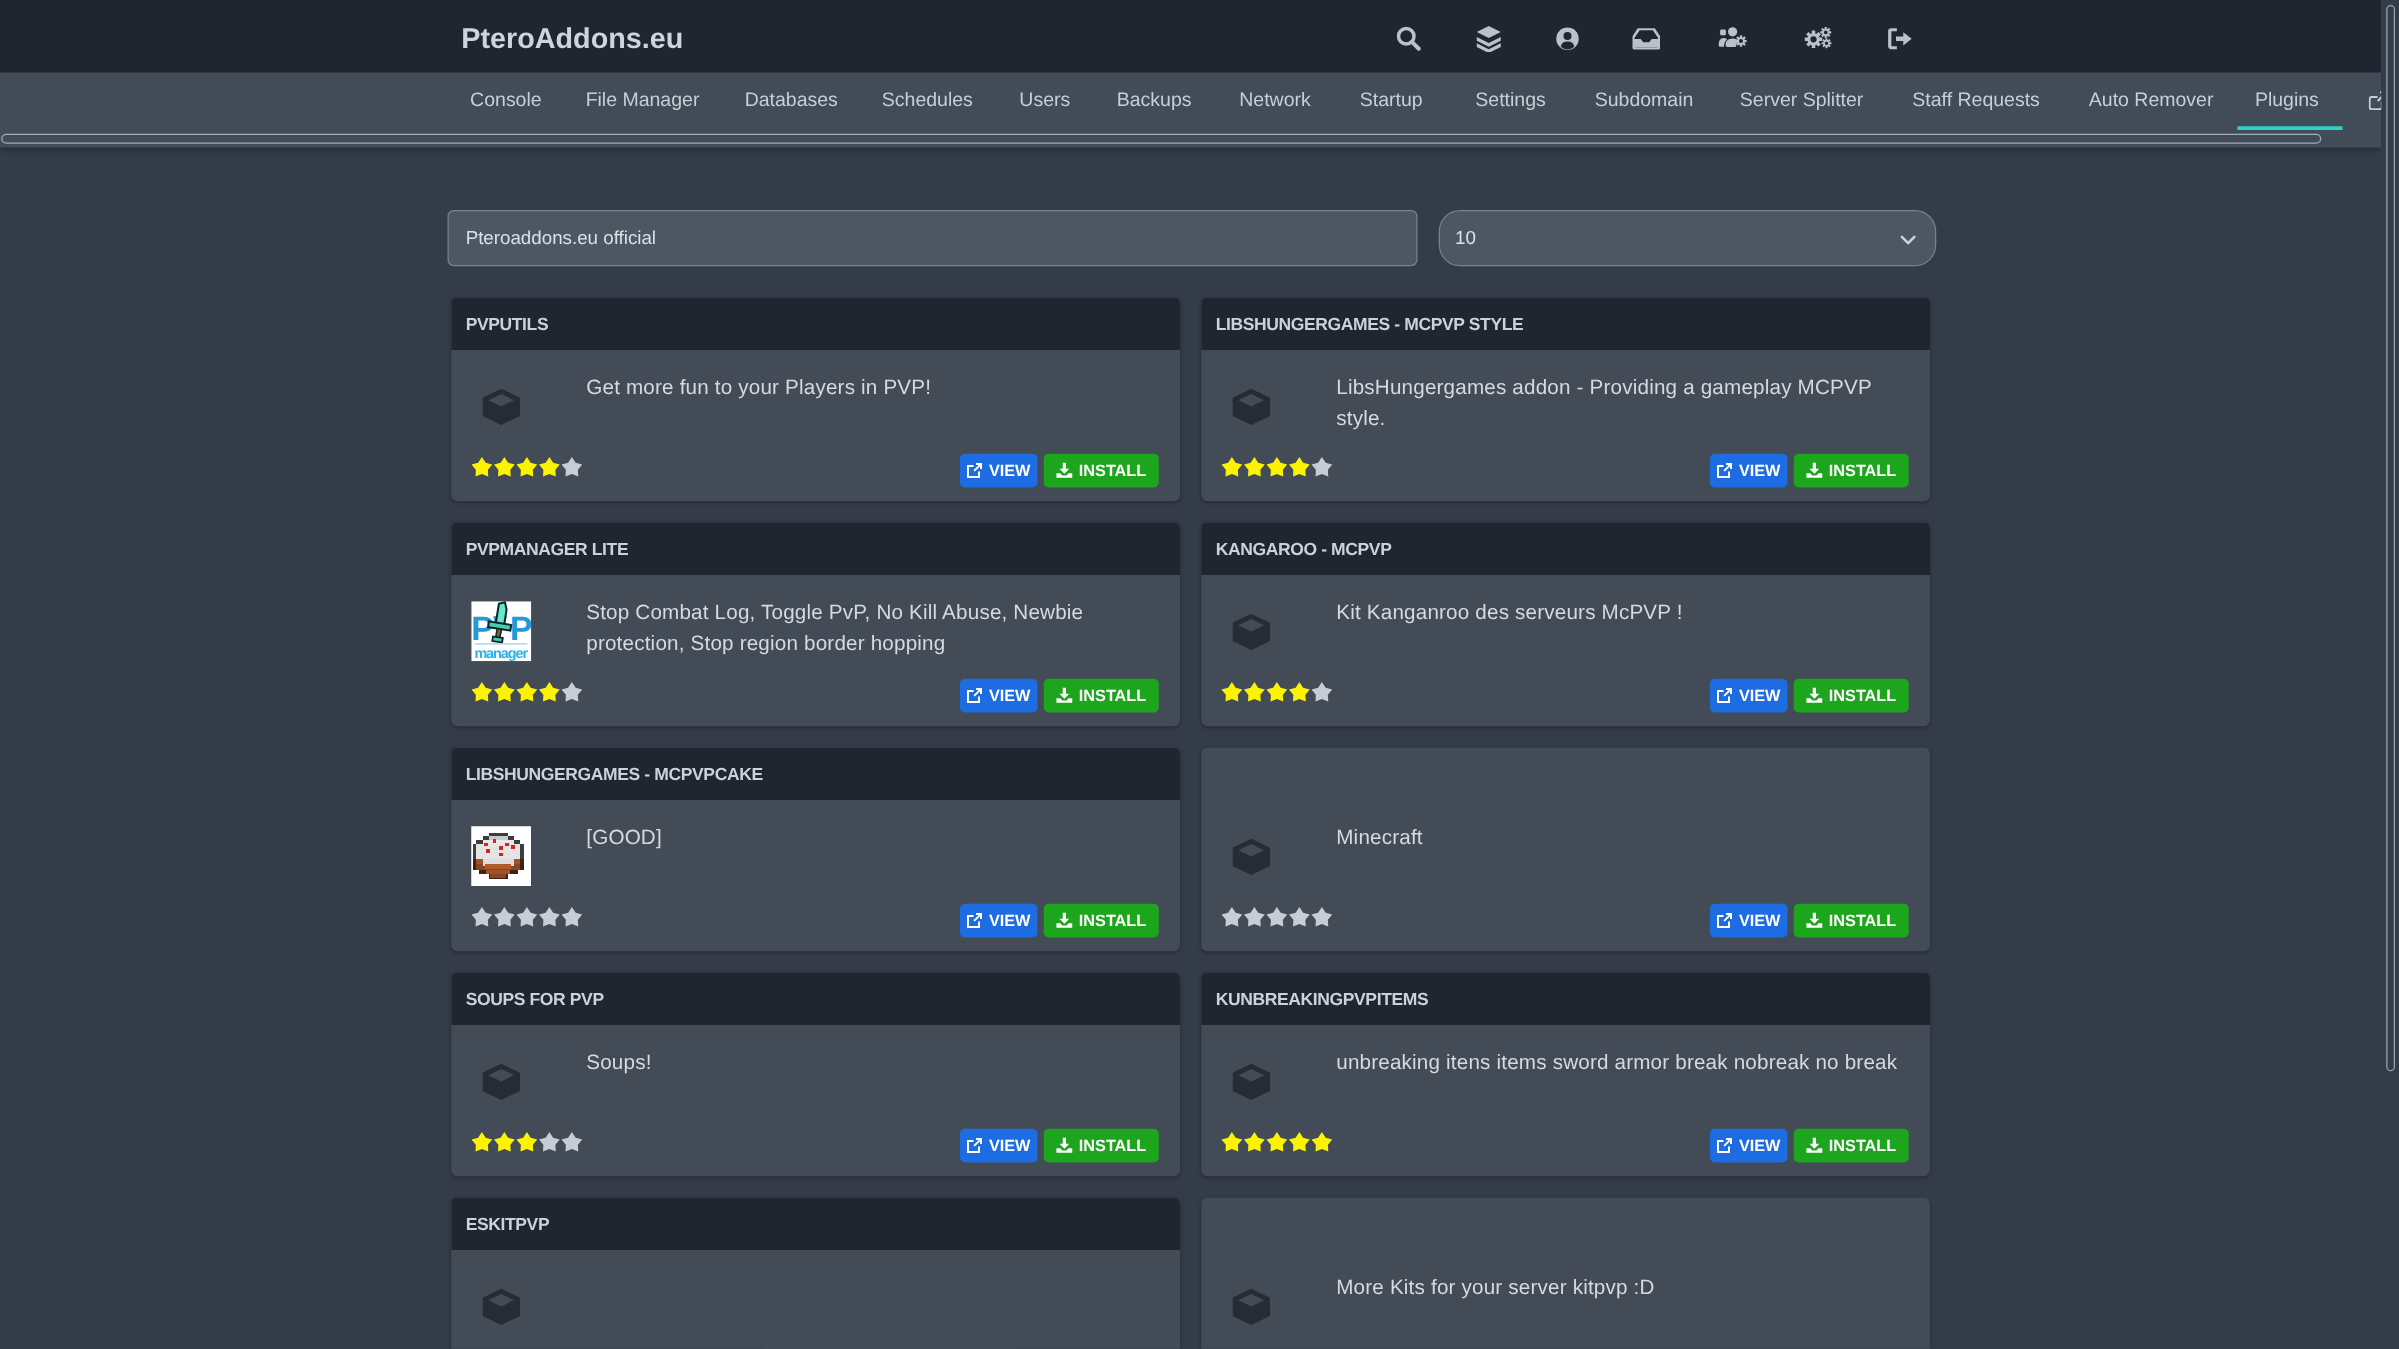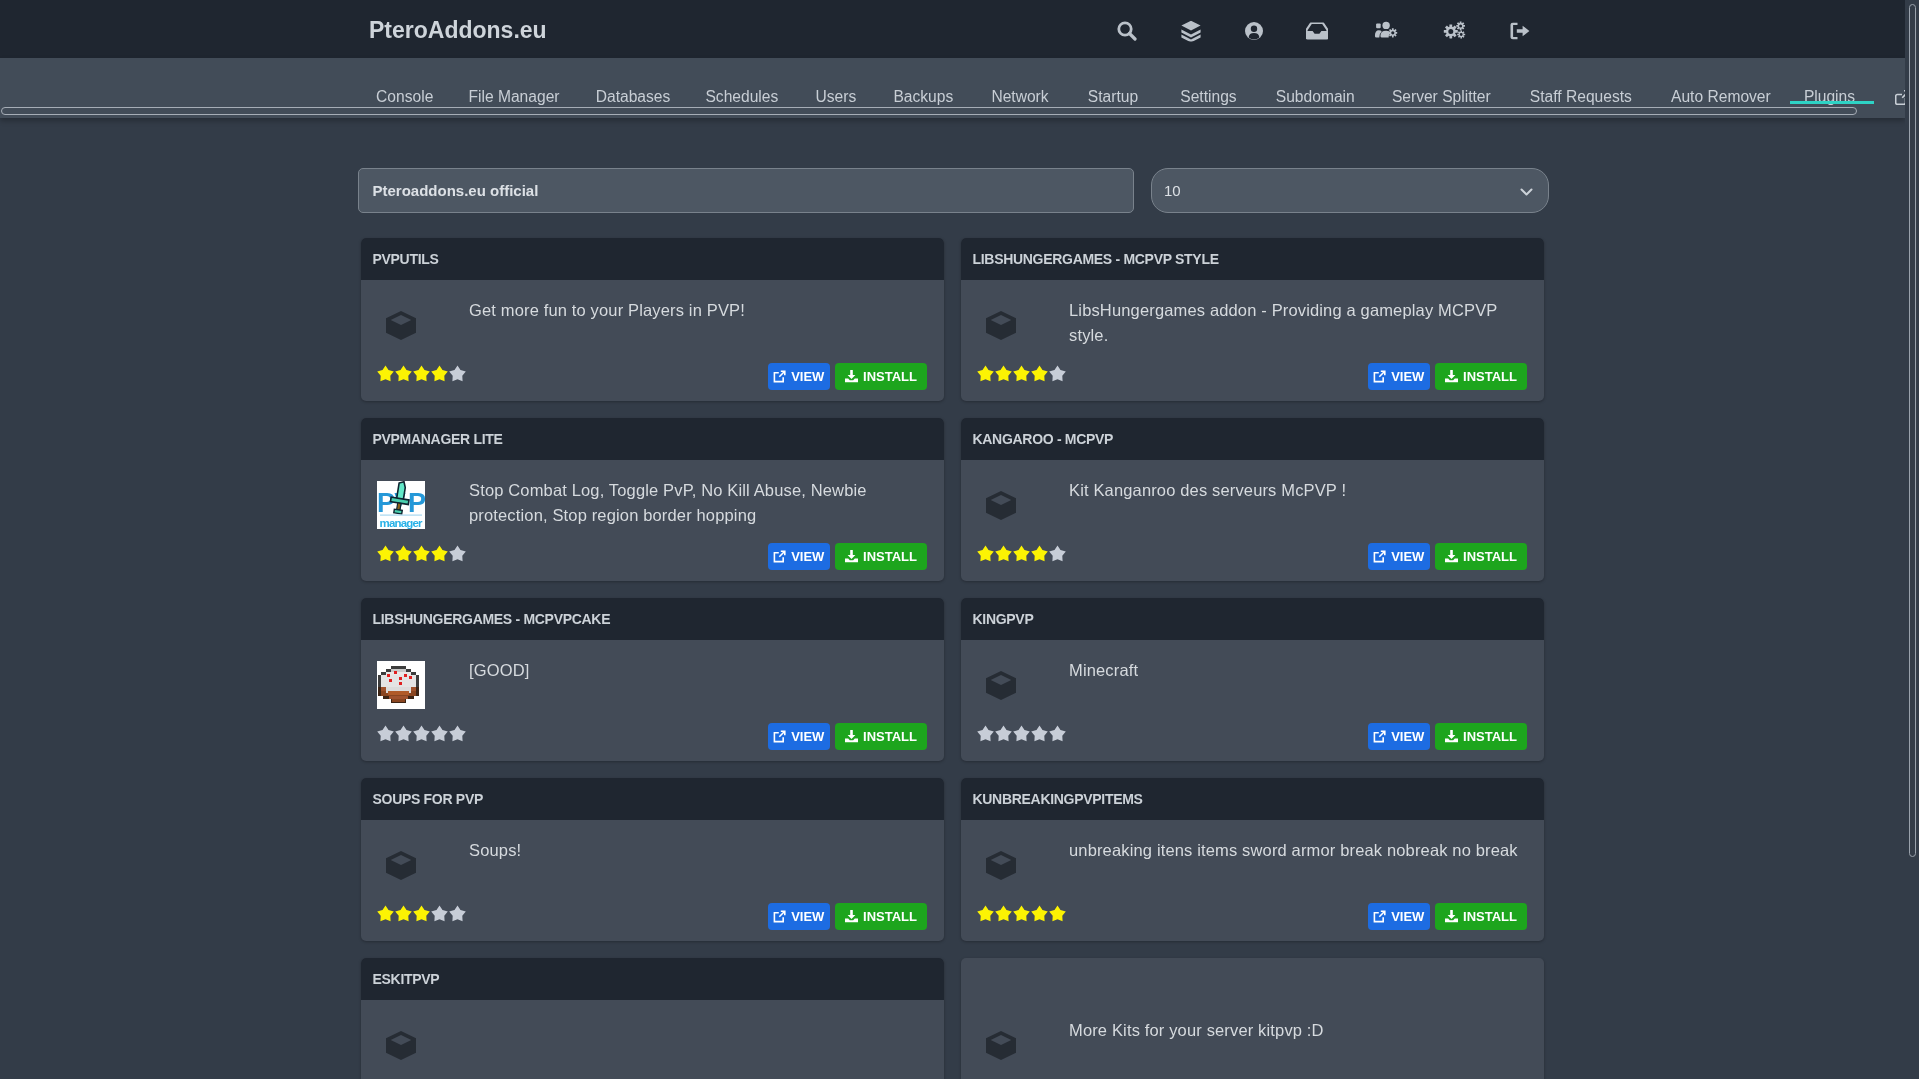--- a/index.html
+++ b/index.html
@@ -6,27 +6,27 @@
   html,body { width:1919px; height:1079px; overflow:hidden; }
   body { font-family:"Liberation Sans", sans-serif; background:#333c48; position:relative; }
   .viewport { position:absolute; left:0; top:0; width:1904.5px; height:1079px; overflow:hidden; }
   .topbar { position:absolute; left:0; top:0; width:1904.5px; height:60px; background:#1f2630; }
   .brand { position:absolute; left:369px; top:2px; line-height:57px; font-size:23px; font-weight:bold; color:#ced4da; letter-spacing:0px; }
   
   .topicons { position:static; }
   .tic { position:absolute; top:31px; transform:translate(-50%,-50%); display:flex; }
   .navbar { position:absolute; left:0; top:58px; width:1904.5px; height:60px; background:#424c58; box-shadow:0 3px 5px rgba(0,0,0,0.25); }
   .navrow { position:absolute; left:357px; top:0; height:46px; display:flex; white-space:nowrap; }
-  .navrow a { display:block; padding:16px 14px; margin:0 5.1px; line-height:46px; font-size:15.6px; color:#c8ced5; text-decoration:none; }
+  .navrow a { display:block; padding:0 14px; margin:0 5.1px; line-height:46px; font-size:15.6px; color:#c8ced5; text-decoration:none; }
   .navrow a { position:relative; }
   .navrow a.active::after { content:""; position:absolute; left:0; right:-4.5px; bottom:0; height:3px; background:#2ed3c5; }
   .hscroll { position:absolute; left:1px; top:49px; width:1856px; height:8px; border:1.5px solid #a6adb6; border-radius:5px; }
   .content { position:absolute; left:357.5px; top:118px; width:1191px; }
   .searchrow { margin-top:49.5px; display:flex; gap:17px; }
-  .tinput { width:776.5px; height:45px; background:#4d5763; border:1px solid #79828c; border-radius:5px; color:#dce0e5; font-size:15px; line-height:43px; padding-left:14px;font-weight:bold; }
+  .tinput { width:776.5px; height:45px; background:#4d5763; border:1px solid #79828c; border-radius:5px; color:#dce0e5; font-size:15px; line-height:43px; padding-left:14px; }
   .tselect { width:397.5px; height:45px; background:#4d5763; border:1px solid #79828c; border-radius:17px; color:#dce0e5; font-size:15px; line-height:43px; padding-left:12px; position:relative; }
   .tselect .chev { position:absolute; right:15px; top:19px; line-height:0; }
   .grid { margin:25px 3.5px 0; display:grid; grid-template-columns:583px 583px; column-gap:17px; row-gap:16.8px; }
   .card { height:163.3px; border-radius:5px; overflow:hidden; background:#434b57; box-shadow:0 1px 3px rgba(0,0,0,0.28); position:relative; }
   .card .hd { height:42px; background:#1f2630; line-height:43px; font-size:14px; font-weight:bold; color:#ccd2d8; padding-left:11.5px; letter-spacing:-0.3px; }
   .icon48 { position:absolute; left:15.5px; top:63.5px; width:48px; height:48px; display:flex; align-items:center; justify-content:center; }
   .desc { position:absolute; left:108px; top:60.5px; width:470px; font-size:16.5px; line-height:24.5px; color:#d6dade; white-space:nowrap; letter-spacing:0.15px; }
   .stars { position:absolute; left:15.5px; top:127px; display:flex; }
   .stars svg { margin-right:1px; }
   .btns { position:absolute; right:17px; top:125.5px; display:flex; gap:5.5px;text-align:right; }
@@ -367,21 +367,20 @@
             <div class="btn install">
               <svg width="13" height="13" viewBox="0 0 13 13" fill="#fff">
                 <path d="M5.2 0 H7.8 V5 H10.4 L6.5 9 L2.6 5 H5.2 Z"></path>
                 <path d="M0 8.6 H3.2 L4.8 10.3 H8.2 L9.8 8.6 H13 V12.2 H0 Z M9.8 10.5 H11.2 V11.2 H9.8 Z"></path>
               </svg>
               <span>INSTALL</span>
             </div>
           </div>
         </div>
 <div class="card">
-          <div class="hd">KINGPVP</div>
           <div class="icon48 ">
             <svg width="30" height="29" viewBox="0 0 30 29">
               <path fill-rule="evenodd" fill="#262c34" d="M15 0 L30 7.2 V21.8 L15 29 L0 21.8 V7.2 Z M15 4.1 L25.3 9.1 L15 14.1 L4.7 9.1 Z"></path>
             </svg>
           </div>
           <div class="desc">Minecraft</div>
           <div class="stars">
             <svg width="17" height="18" viewBox="0 0 17 18">
               <polygon points="8.5,0.5 11.5,5.1 16.8,6.5 13.3,10.8 13.6,16.2 8.5,14.2 3.4,16.2 3.7,10.8 0.2,6.5 5.5,5.1" fill="#c7cdd7"></polygon>
             </svg>

